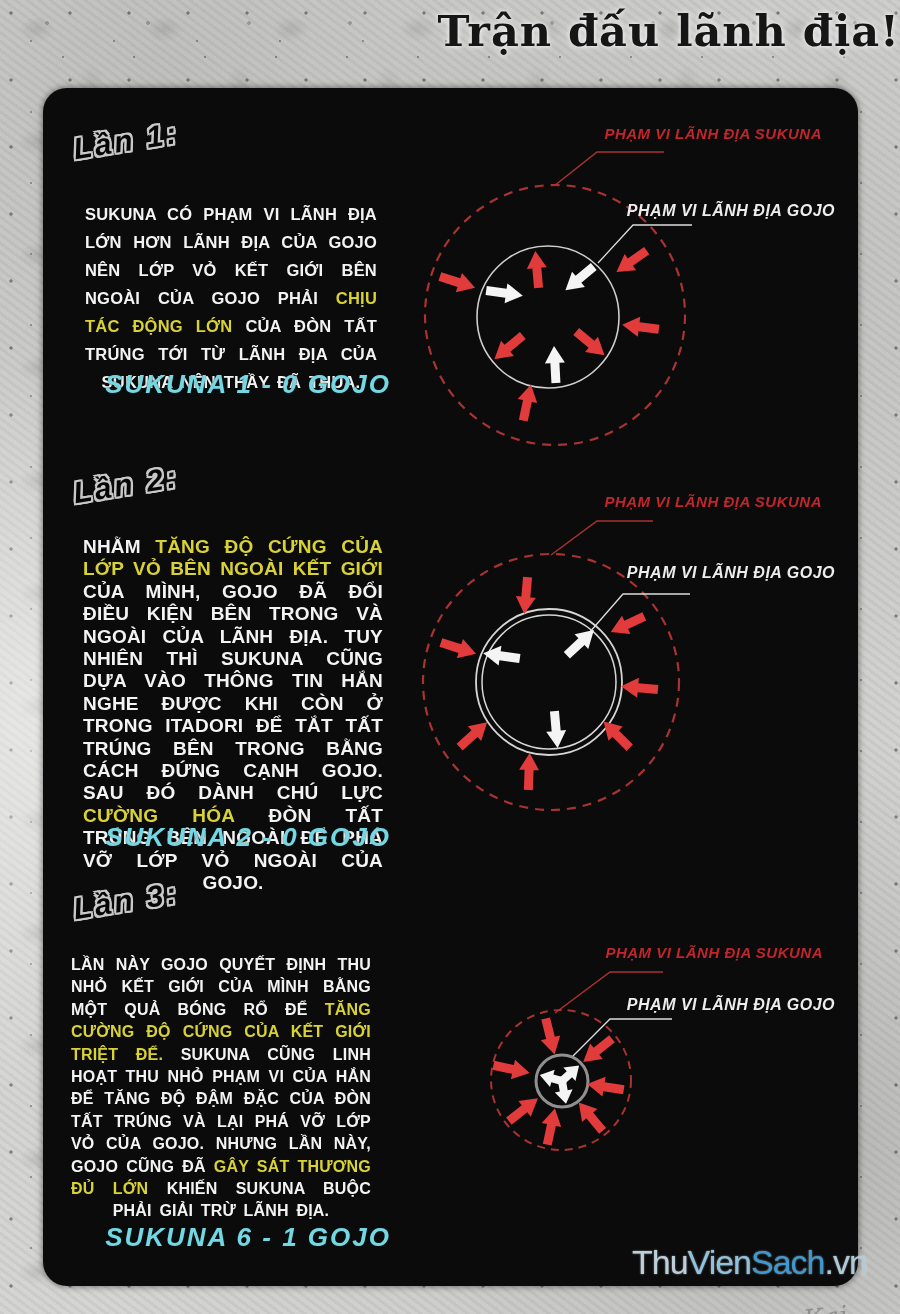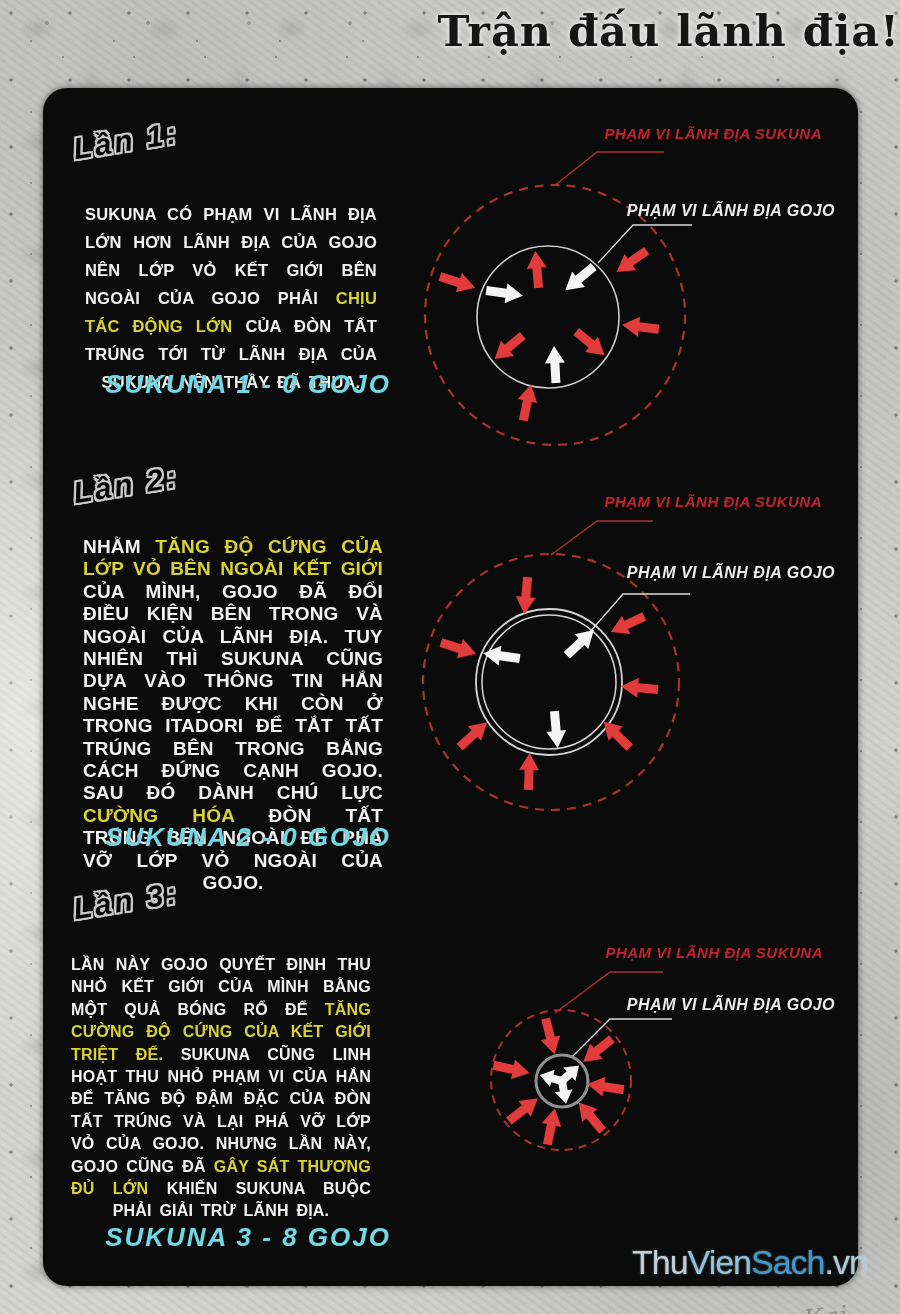--- a/index.html
+++ b/index.html
@@ -130,21 +130,21 @@
           <path d="M -18 -4.5 L 2 -4.5 L 2 -10 L 19 0 L 2 10 L 2 4.5 L -18 4.5 Z" transform="translate(239,260) rotate(225)" fill="#e23b3b"></path>
           <path d="M -18 -4.5 L 2 -4.5 L 2 -10 L 19 0 L 2 10 L 2 4.5 L -18 4.5 Z" transform="translate(151,297) rotate(272)" fill="#e23b3b"></path>
           <path d="M -18 -4.5 L 2 -4.5 L 2 -10 L 19 0 L 2 10 L 2 4.5 L -18 4.5 Z" transform="translate(202,168) rotate(317)" fill="#f4f4f4"></path>
           <path d="M -18 -4.5 L 2 -4.5 L 2 -10 L 19 0 L 2 10 L 2 4.5 L -18 4.5 Z" transform="translate(124,181) rotate(188)" fill="#f4f4f4"></path>
           <path d="M -18 -4.5 L 2 -4.5 L 2 -10 L 19 0 L 2 10 L 2 4.5 L -18 4.5 Z" transform="translate(178,254) rotate(85)" fill="#f4f4f4"></path>
         </g>
     </svg>
 
     <div class="sec-heading" style="left:30px; top:796px;">Lần 3:</div>
     <div class="par par-3"><span>LẦN NÀY GOJO QUYẾT ĐỊNH THU NHỎ KẾT GIỚI CỦA MÌNH BẰNG MỘT QUẢ BÓNG RỔ ĐỂ </span><span class="hl" style="color: rgb(217, 210, 52);">TĂNG CƯỜNG ĐỘ CỨNG CỦA KẾT GIỚI TRIỆT ĐỂ.</span><span> SUKUNA CŨNG LINH HOẠT THU NHỎ PHẠM VI CỦA HẮN ĐỂ TĂNG ĐỘ ĐẬM ĐẶC CỦA ĐÒN TẤT TRÚNG VÀ LẠI PHÁ VỠ LỚP VỎ CỦA GOJO. NHƯNG LẦN NÀY, GOJO CŨNG ĐÃ </span><span class="hl" style="color: rgb(217, 210, 52);">GÂY SÁT THƯƠNG ĐỦ LỚN</span><span> KHIẾN SUKUNA BUỘC PHẢI GIẢI TRỪ LÃNH ĐỊA.</span></div>
-    <div class="score score-3">SUKUNA 3 - 8 GOJO</div>
+    <div class="score score-3">SUKUNA 6 - 1 GOJO</div>
 
     <svg class="dia dia-3" width="460" height="270" viewBox="0 0 460 270">
       <circle cx="183" cy="147" r="70" fill="none" stroke="#a93232" stroke-width="2" stroke-dasharray="8 6"></circle>
       <circle cx="184" cy="148" r="26" fill="none" stroke="#909090" stroke-width="3"></circle>
       <polyline points="285,39 232,39 177,80" fill="none" stroke="#a93232" stroke-width="1.5"></polyline>
       <polyline points="294,86 232,86 195,123" fill="none" stroke="#dddddd" stroke-width="1.3"></polyline>
       <text class="lbl-sukuna" x="445" y="25" text-anchor="end">PHẠM VI LÃNH ĐỊA SUKUNA</text>
       <text class="lbl-gojo" x="457" y="77" text-anchor="end">PHẠM VI LÃNH ĐỊA GOJO</text>
       <g>
           <path d="M -18 -4.5 L 2 -4.5 L 2 -10 L 19 0 L 2 10 L 2 4.5 L -18 4.5 Z" transform="translate(172,103) rotate(76)" fill="#e23b3b"></path>

